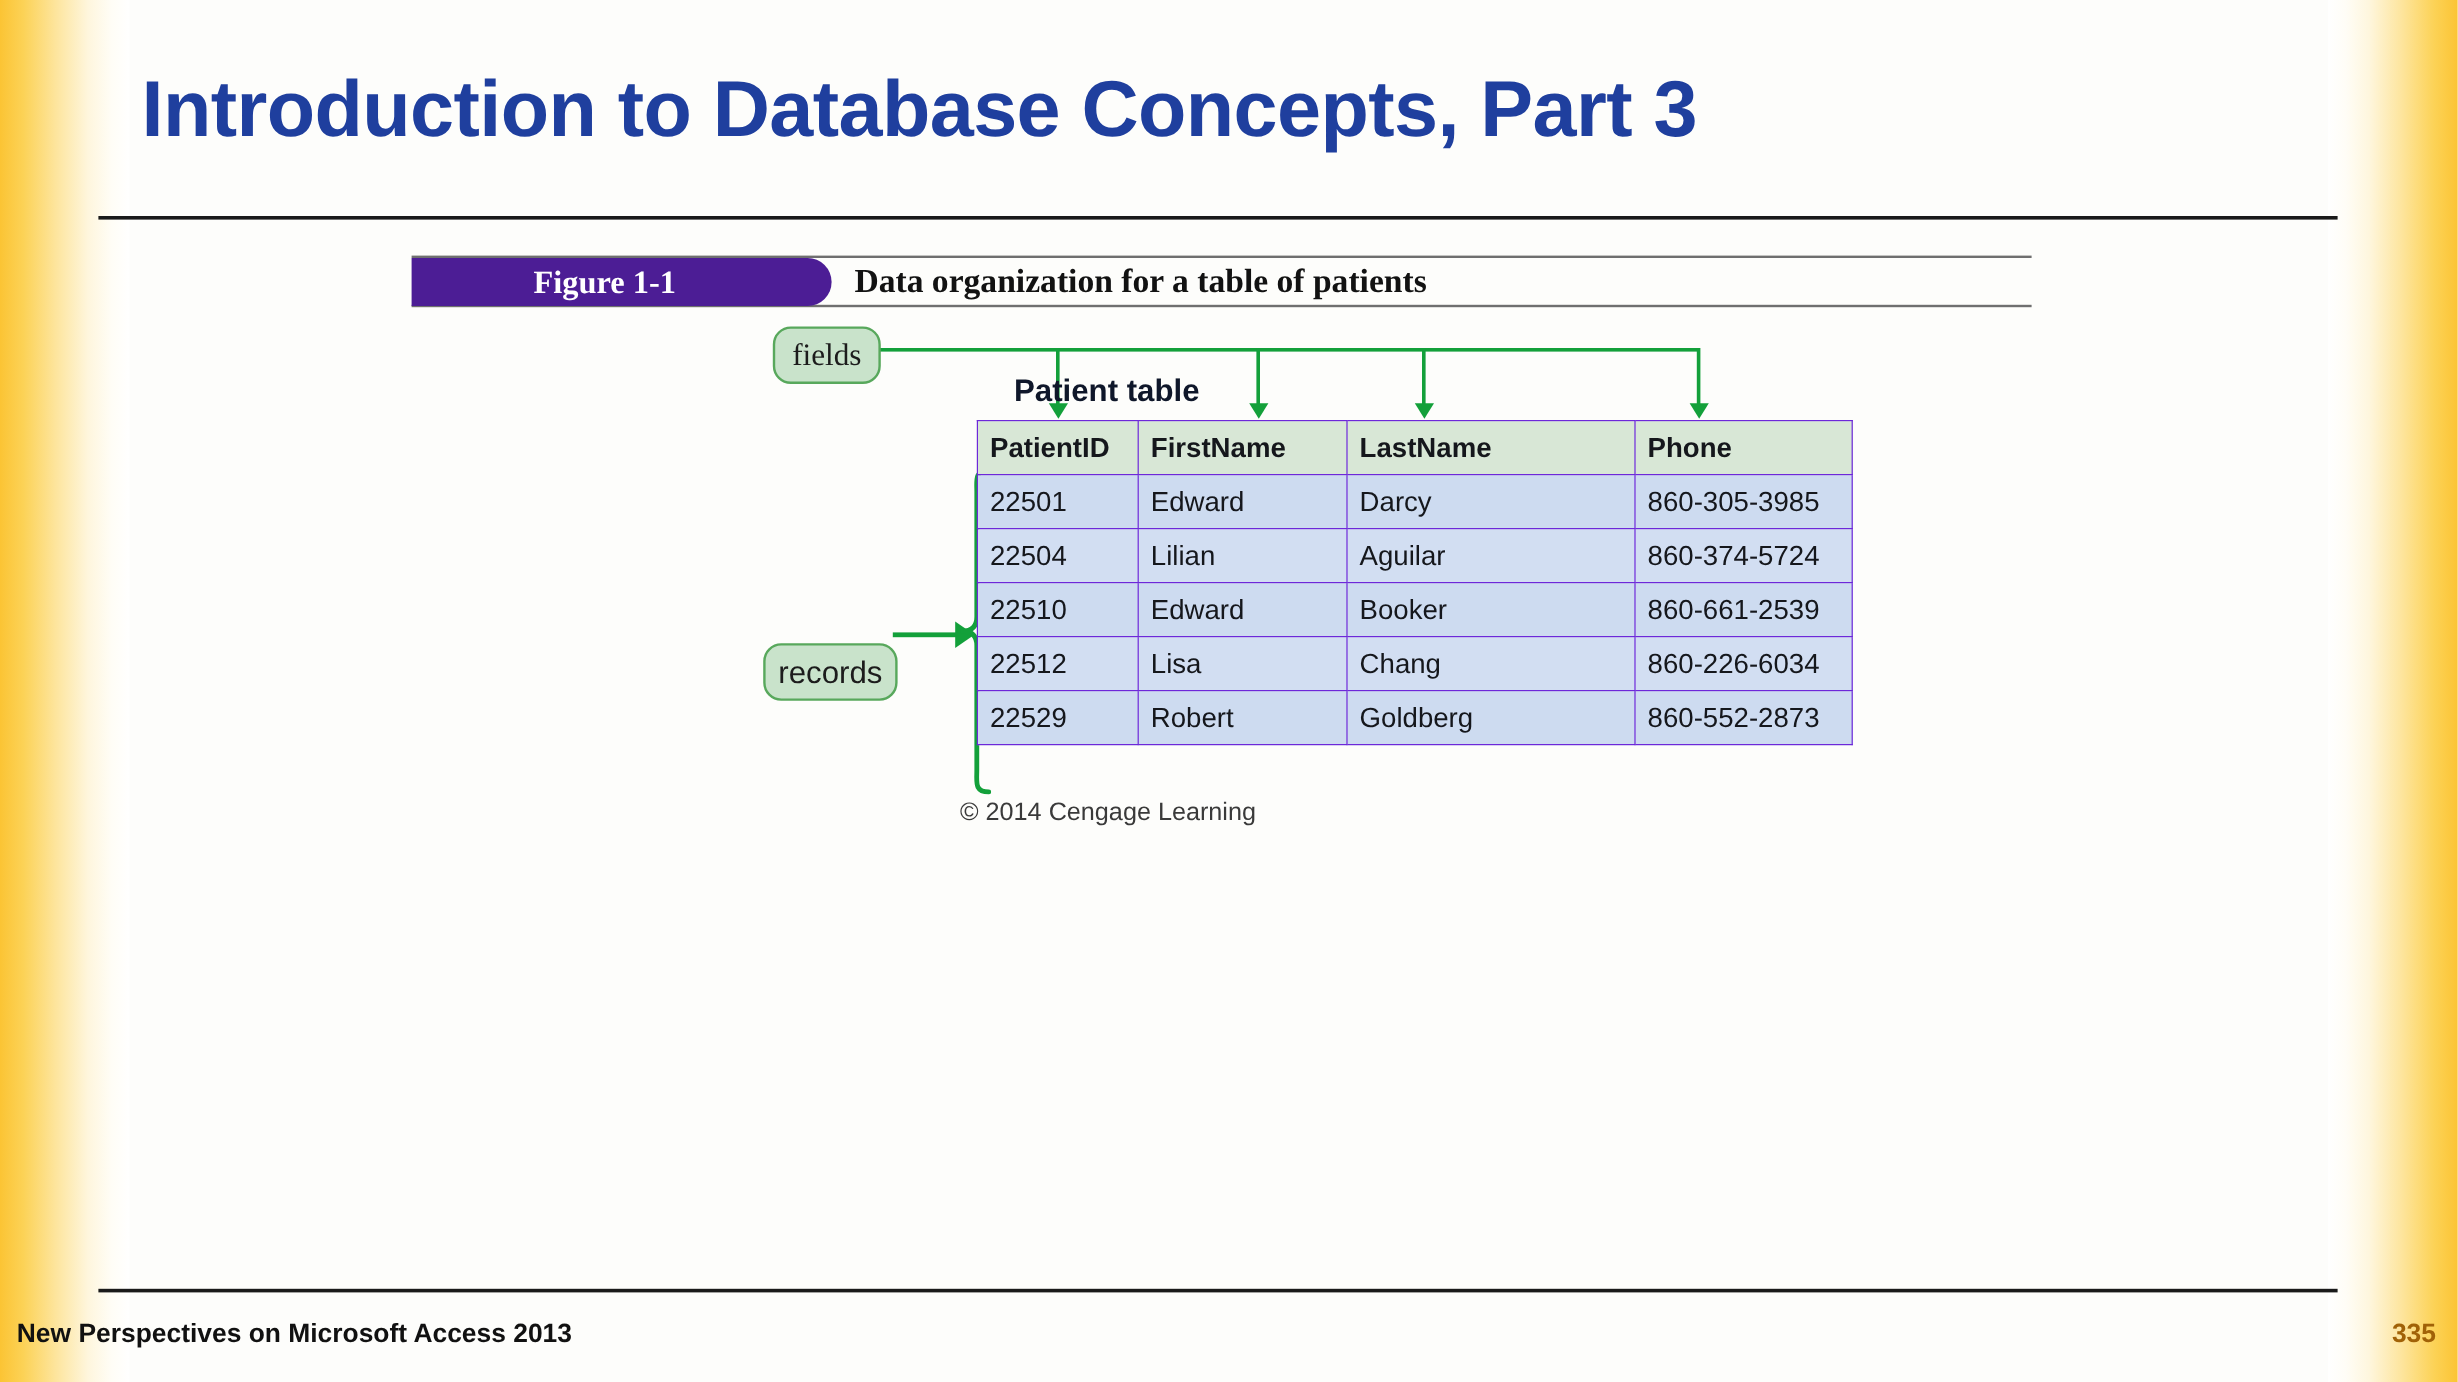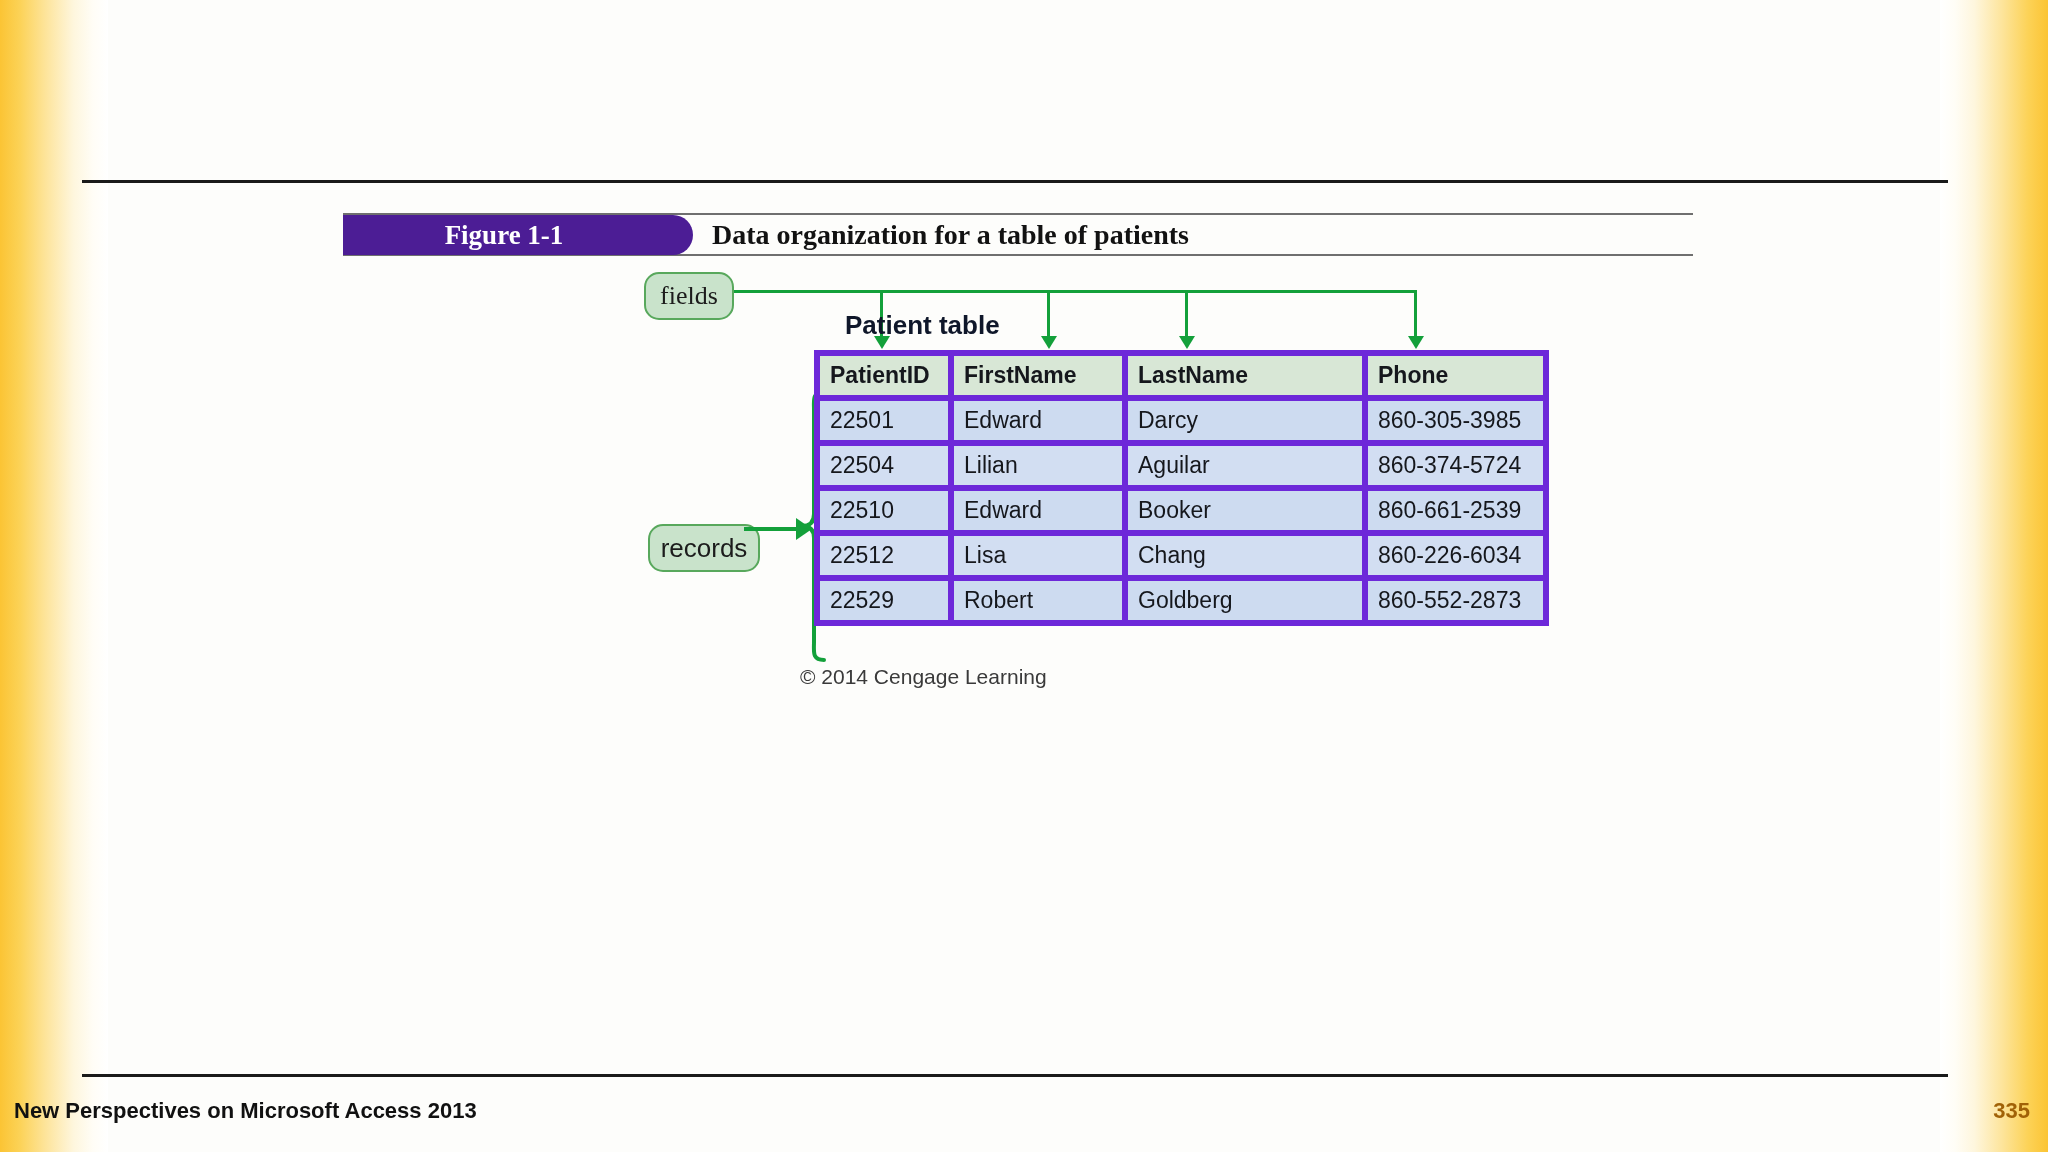--- a/index.html
+++ b/index.html
@@ -50,21 +50,21 @@
 
   
   .pill{
     position:absolute;
     background:#c9e3cb;border:2px solid #58a85c;border-radius:15px;
     display:flex;align-items:center;justify-content:center;
     font-size:26px;color:#1c1c1c;
     font-family:"Liberation Sans", sans-serif;
   }
   #pill-fields{left:644px;top:272px;width:86px;height:44px;font-family:Liberation Serif, serif;}
-  #pill-records{left:636px;top:524px;width:108px;height:44px;margin-left:12px;}
+  #pill-records{left:636px;top:536px;width:108px;height:44px;}
 
   
   .gline{position:absolute;background:#13a03a;}
   #conn-h{left:730px;top:290px;width:686px;height:3px;}
   .drop{width:3px;background:#13a03a;position:absolute;}
   .arrowhead{
     position:absolute;width:0;height:0;
     border-left:8px solid transparent;border-right:8px solid transparent;
     border-top:13px solid #13a03a;
   }
@@ -84,21 +84,21 @@
     font-size:26px;font-weight:bold;color:#0f172a;
     font-family:"Liberation Sans", sans-serif;
   }
   #ptable{
     position:absolute;left:814px;top:350px;
     border-collapse:collapse;
     table-layout:fixed;
     font-family:"Liberation Sans", sans-serif;
   }
   #ptable th,#ptable td{
-    border:6px solid #6d28d9;
+    border:1px solid #6d28d9;
     height:45px;padding:0 10px;
     text-align:left;vertical-align:middle;
     font-size:23px;color:#15171c;
     box-sizing:border-box;
   }
   #ptable th{background:#d8e7d6;font-weight:bold;font-size:23px;}
   #ptable td{background:#cfdcf1;font-weight:normal;}
   #ptable tbody tr:nth-child(odd) td{background:#cddbf0;}
   #ptable tbody tr:nth-child(even) td{background:#d2def2;}
   .c0{width:134px;}
@@ -126,20 +126,21 @@
   }
 </style>
 </head>
 <body>
 
 <div id="slide">
 
   <div class="edge-grad edge-left"></div>
   <div class="edge-grad edge-right"></div>
 
+  <div id="title">Introduction to Database Concepts, Part 3</div>
   <div id="title-rule"></div>
 
   <div id="figure">
 
     <div id="fig-rule-top"></div>
     <div id="fig-rule-bot"></div>
     <div id="fig-tab">Figure 1-1</div>
     <div id="fig-caption">Data organization for a table of patients</div>
 
     <div class="gline" id="conn-h"></div>

